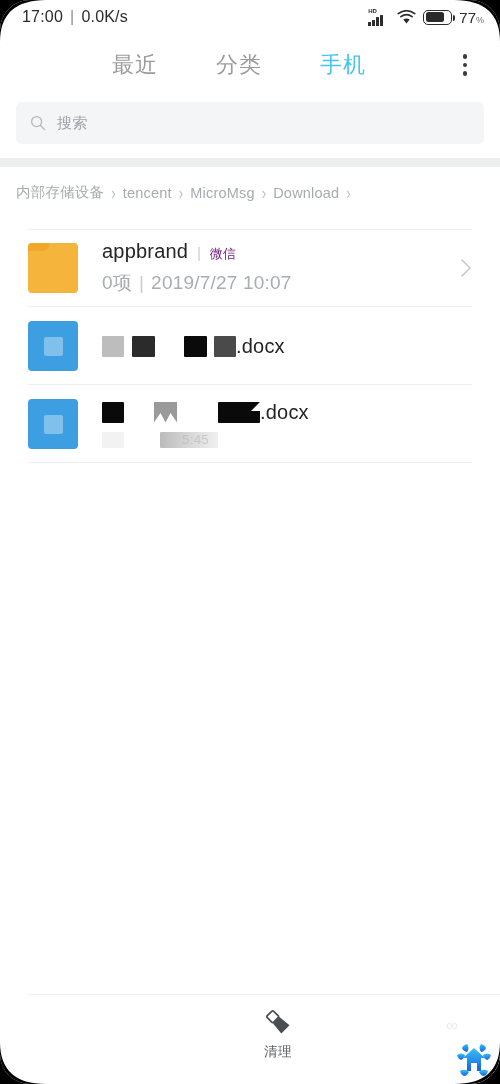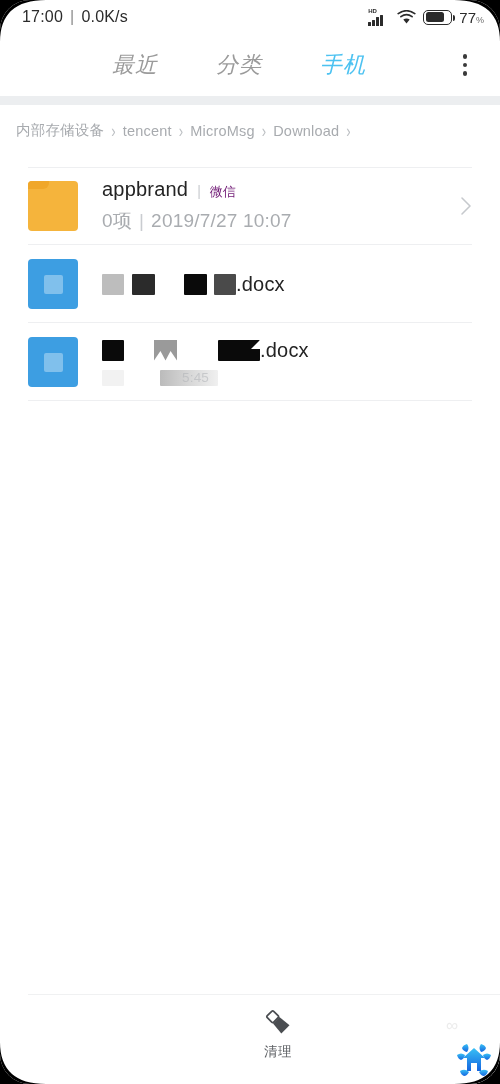--- a/index.html
+++ b/index.html
@@ -150,21 +150,20 @@
     padding: 0 18px 0 0;
     box-sizing: border-box;
   }
   .tabs {
     flex: 1;
     display: flex;
     align-items: flex-start;
     justify-content: center;
     gap: 58px;
     padding-left: 30px;
-    font-style: italic;
   }
   .tab {
     font-size: 22px;
     color: #9b9b9b;
     letter-spacing: 1px;
     cursor: pointer;
     line-height: 28px;
   }
   .tab.active {
     color: #4cc2f1;
@@ -524,20 +523,29 @@
       <div class="tab">分类</div>
       <div class="tab active">手机</div>
     </div>
     <div class="overflow">
       <span></span>
         <span></span>
         <span></span>
     </div>
   </div>
 
+  <div class="search-wrap">
+    <div class="search-box">
+      <svg class="mag" viewBox="0 0 16 16">
+        <circle cx="6.6" cy="6.6" r="5" fill="none" stroke="#b4b8bc" stroke-width="1.3"></circle>
+        <line x1="10.3" y1="10.3" x2="14.6" y2="14.6" stroke="#b4b8bc" stroke-width="1.3" stroke-linecap="round"></line>
+      </svg>
+      <span class="search-ph">搜索</span>
+    </div>
+  </div>
 
   <div class="band"></div>
 
   <div class="breadcrumb">
     <span class="crumb">内部存储设备</span>
     <span class="crumb-sep">›</span>
     <span class="crumb">tencent</span>
     <span class="crumb-sep">›</span>
     <span class="crumb">MicroMsg</span>
     <span class="crumb-sep">›</span>

